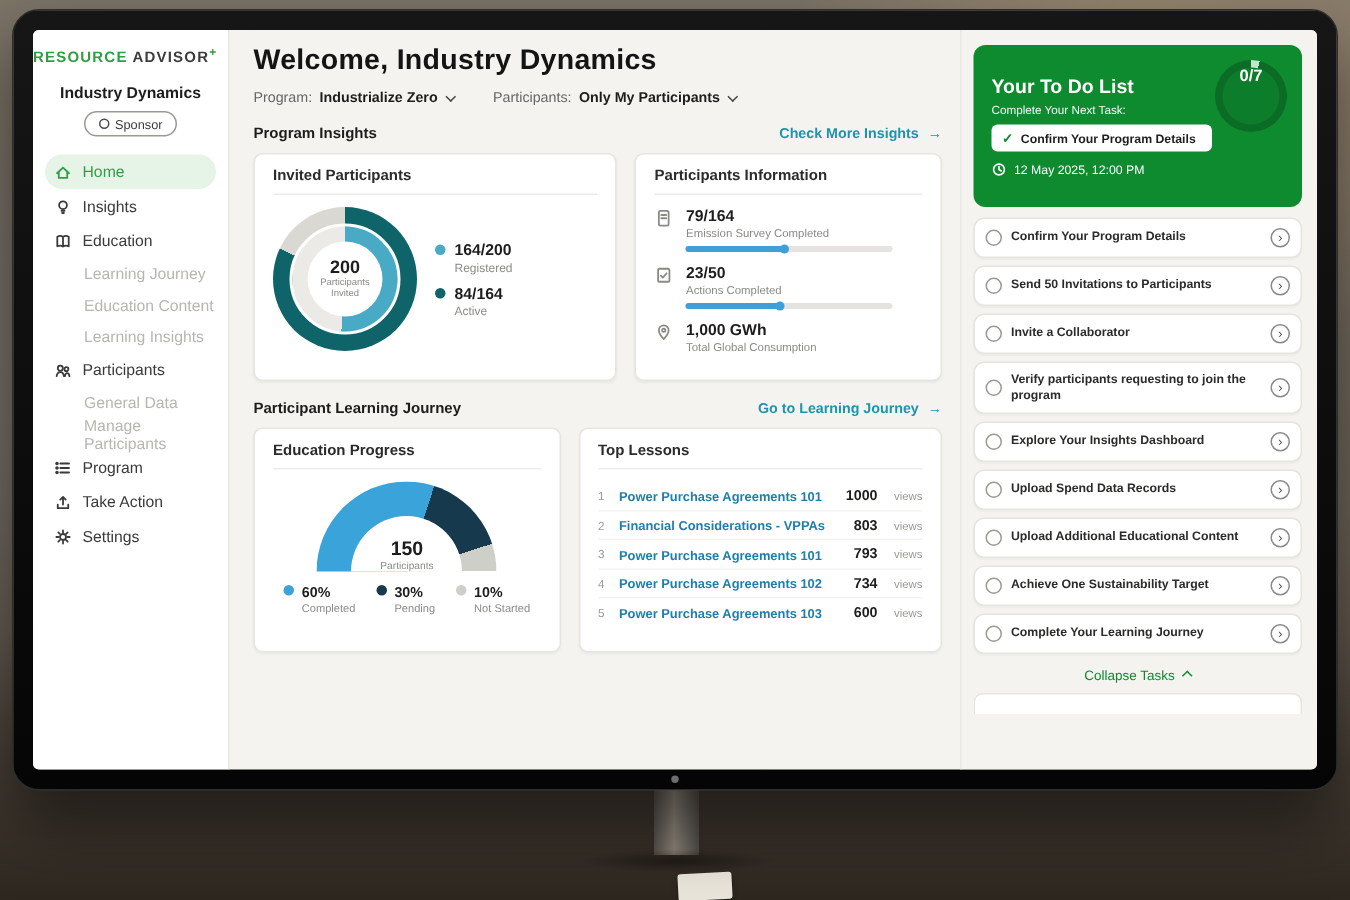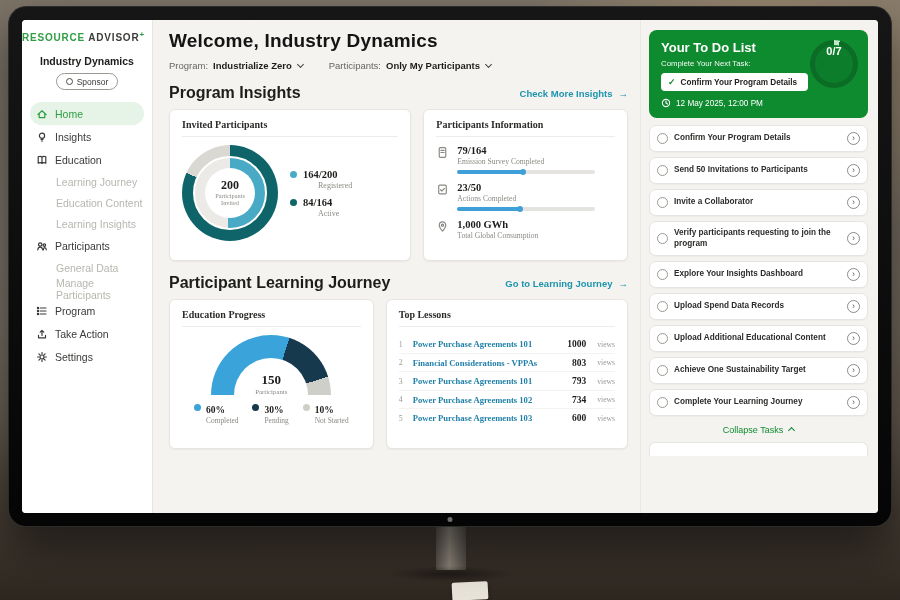--- a/index.html
+++ b/index.html
@@ -59,46 +59,46 @@
   h1 { font-size:19px; font-weight:700; color:#141414; letter-spacing:.2px; }
   .filters { display:flex; gap:26px; margin-top:8px; align-items:center; }
   .filter { display:flex; align-items:center; font-size:9.5px; color:#666; cursor:pointer; }
   .filter b { color:#1d1d1b; margin-left:5px; font-size:9.5px; }
   .caret { display:inline-block; width:5px; height:5px; border-right:1.4px solid #444;
     border-bottom:1.4px solid #444; transform:rotate(45deg); margin:-2px 0 0 6px; }
   .up-caret { display:inline-block; width:5px; height:5px; border-right:1.6px solid #0e8a2f;
     border-bottom:1.6px solid #0e8a2f; transform:rotate(-135deg); margin:3px 0 0 6px; }
 
   .section-row { display:flex; justify-content:space-between; align-items:center; margin-top:13px;}
-  .section-title { font-size:16px; font-weight:700; color:#1d1d1b; }
+  .section-title { font-size:10px; font-weight:700; color:#1d1d1b; }
   .section-link { font-size:9.5px; font-weight:700; color:#1d94ae; cursor:pointer; }
   .section-link::after { content:"\2192"; margin-left:6px; }
 
   .cards-row { display:flex; gap:12px; margin-top:7px; }
   .card { background:#fff; border:1px solid #e6e5e1; border-radius:6px;
-    padding:9px 12px; box-shadow:0 1px 2px rgba(0,0,0,.05);font-family:Liberation Serif, serif; }
+    padding:9px 12px; box-shadow:0 1px 2px rgba(0,0,0,.05); }
   .card-title { font-size:10px; font-weight:700; color:#2b2b29; padding-bottom:6px;
     border-bottom:1px solid #ececea; margin-bottom:8px; }
 
   
   .card-invited { width:244px; height:152px; }
   .inv-body { display:flex; align-items:center; gap:12px; }
   .donut { width:96px; height:96px; border-radius:50%; position:relative; flex:none;
     background:conic-gradient(#0e6469 0 295deg, #d9d8d2 295deg 360deg); }
   .donut-ring2 { position:absolute; inset:11px; border-radius:50%; border:2px solid #fff;
     background:conic-gradient(#49aac6 0 184deg, #eceae6 184deg 360deg); }
   .donut-hole { position:absolute; inset:23px; background:#fff; border-radius:50%;
     display:flex; flex-direction:column; align-items:center; justify-content:center; line-height:1.1;}
   .donut-val { font-size:12px; font-weight:700; color:#1d1d1b; }
   .donut-lab { font-size:6.3px; color:#8a8a85; }
   .lg-item { margin:7px 0; }
   .lg-line { display:flex; align-items:center; gap:6px; }
   .dot { width:7px; height:7px; border-radius:50%; flex:none; }
   .lg-val { font-size:10.5px; font-weight:700; color:#1d1d1b; }
-  .lg-lab { font-size:8px; color:#8a8a85; margin-left:28px; margin-top:1px; }
+  .lg-lab { font-size:8px; color:#8a8a85; margin-left:13px; margin-top:1px; }
 
   
   .card-pinfo { width:206px; height:152px; }
   .pi-row { display:flex; gap:8px; margin-bottom:8px; }
   .pi-ic { width:13px; height:13px; color:#8a8a85; flex:none; margin-top:1px; }
   .pi-ic svg { width:13px; height:13px; stroke:currentColor; fill:none;
     stroke-width:1.1; stroke-linecap:round; stroke-linejoin:round; }
   .pi-val { font-size:10.5px; font-weight:700; color:#1d1d1b; }
   .pi-lab { font-size:7.6px; color:#8a8a85; margin-top:1px; }
   .bar { width:138px; height:4px; background:#e4e3df; border-radius:3px; margin-top:4px; }
@@ -129,21 +129,21 @@
     border-bottom:1px solid #f4f3f0; }
   .ls-row:last-child { border-bottom:none; }
   .ls-n { font-size:7.8px; color:#9a9a94; width:6px; flex:none; }
   .ls-title { flex:1; font-size:8.6px; font-weight:600; color:#1f7fa8; cursor:pointer; }
   .ls-views { font-size:9.5px; font-weight:700; color:#1d1d1b; }
   .ls-vlab { font-size:7.6px; font-weight:400; color:#9a9a94; margin-left:3px; }
 
   
   .todo { width:238px; flex:none; padding:10px 10px 0 8px; border-left:1px solid #e9e8e4;
     background:#f4f3ef; }
-  .todo-card { background:#0e8a2f; border-radius:8px; padding:10px 12px; color:#fff;
+  .todo-card { background:#0e8a2f; border-radius:8px; padding:20px 12px; color:#fff;
     position:relative; }
   .todo-title { font-size:13px; font-weight:700; }
   .todo-sub { font-size:7.8px; margin-top:4px; opacity:.95; }
   .todo-pill { margin-top:5px; margin-right:48px; background:#fff; color:#1e1e1c;
     border-radius:4px; padding:4px 7px; font-size:8.2px; font-weight:700;
     display:flex; align-items:center; gap:5px; }
   .pill-check { color:#0e8a2f; font-weight:700; font-size:9px; }
   .todo-due { margin-top:7px; font-size:8.2px; display:flex; align-items:center; gap:5px; }
   .clock-ic svg { width:10px; height:10px; stroke:#fff; fill:none; stroke-width:1.1;
     stroke-linecap:round; display:block; }

